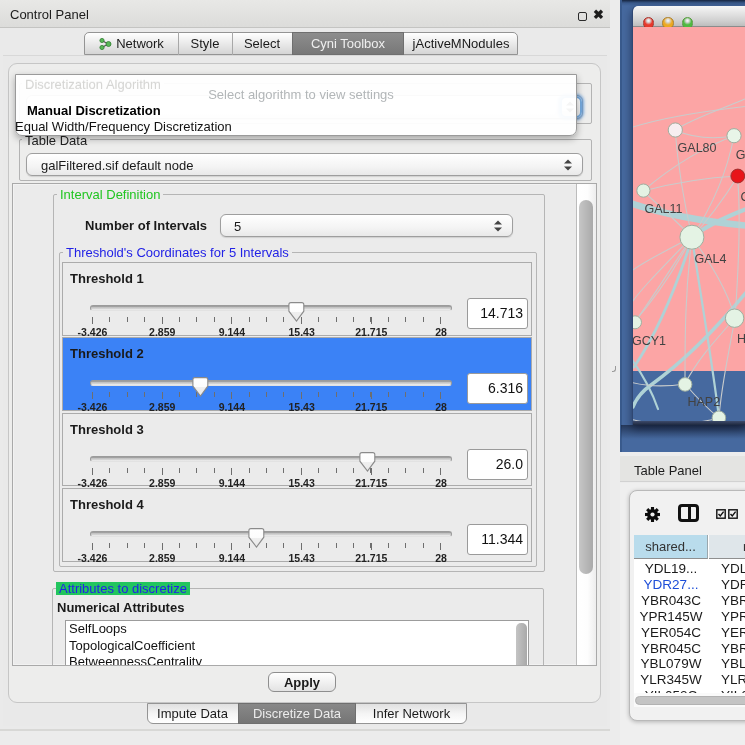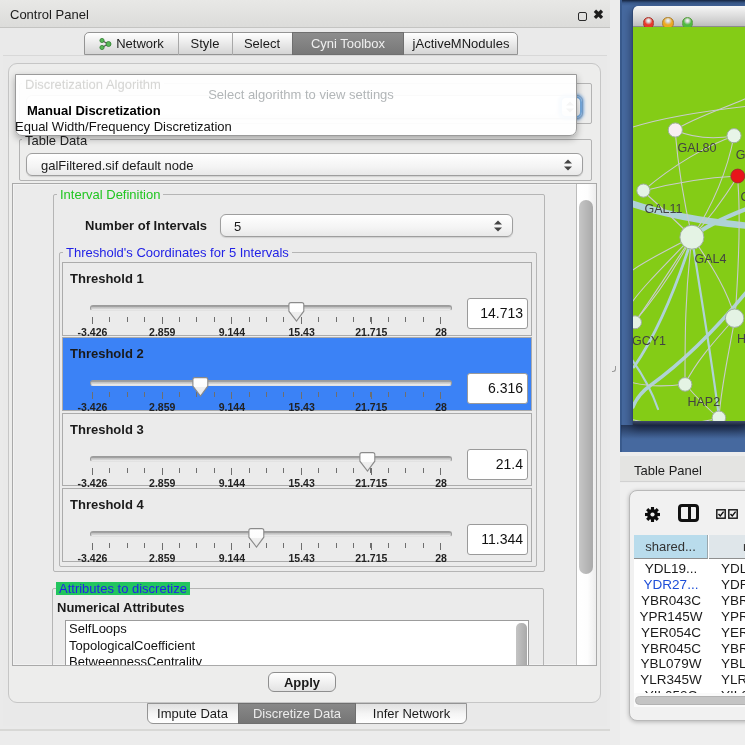--- a/index.html
+++ b/index.html
@@ -134,21 +134,21 @@
           <defs>
             <linearGradient id="thg2" x1="0" y1="0" x2="0" y2="1">
               <stop offset="0" stop-color="#ffffff"></stop>
               <stop offset="0.5" stop-color="#fcfcfc"></stop>
               <stop offset="0.52" stop-color="#efefef"></stop>
               <stop offset="1" stop-color="#e9e9e9"></stop>
             </linearGradient>
           </defs>
           <path d="M3.2,0.6 h10.6 q2,0 2,2 v6.6 L8.5,19 L0.9,9.2 v-6.6 q0,-2 2,-2 z" fill="url(#thg2)" stroke="#8a8a8a" stroke-width="1.1"></path>
         </svg>
-<div class="fld" style="left:404px;top:35px;width:61px;height:31px;line-height:29px;">21.4</div>
+<div class="fld" style="left:404px;top:35px;width:61px;height:31px;line-height:29px;">26.0</div>
 </div>
 <div class="abs" style="left:49px;top:304px;width:470px;height:73.5px;border:1px solid #ababab;background:#ebebeb;">
 <div class="blab" style="left:7px;top:9px;">Threshold 4</div>
 <div class="abs" style="left:27px;top:42px;width:362px;height:6px;border-radius:3px;background:linear-gradient(#8e8e8e,#c2c2c2 35%,#d6d6d6 70%,#f4f4f4);border:1px solid #9b9b9b;border-bottom-color:#e2e2e2;"></div>
 <div class="abs" style="left:29px;top:54px;width:349.5px;height:5px;background:repeating-linear-gradient(90deg,#6e6e6e 0 1px,transparent 1px 17.4px);"></div>
 <div class="abs" style="left:29px;top:54px;width:349.5px;height:7px;background:repeating-linear-gradient(90deg,#6e6e6e 0 1px,transparent 1px 69.7px);"></div>
 <div class="abs" style="left:-0.5px;top:63px;width:60px;text-align:center;font-size:10.5px;font-weight:bold;color:#222;">-3.426</div>
 <div class="abs" style="left:69.2px;top:63px;width:60px;text-align:center;font-size:10.5px;font-weight:bold;color:#222;">2.859</div>
 <div class="abs" style="left:138.9px;top:63px;width:60px;text-align:center;font-size:10.5px;font-weight:bold;color:#222;">9.144</div>
 <div class="abs" style="left:208.6px;top:63px;width:60px;text-align:center;font-size:10.5px;font-weight:bold;color:#222;">15.43</div>
@@ -192,21 +192,21 @@
 <div class="abs" style="left:15px;top:119px;font-size:13px;color:#111;">Equal Width/Frequency Discretization</div>
 <div class="abs" style="left:612px;top:366px;width:4px;height:6px;border-right:1.5px solid #9a9a9a;border-bottom:1.5px solid #9a9a9a;border-radius:0 0 3px 0;"></div>
 <div class="abs" style="left:0;top:729px;width:610px;height:1.5px;background:#d8d8d6;"></div>
 <div class="abs" style="left:620px;top:0;width:125px;height:452px;background:linear-gradient(#16253f,#3a5a8c 3px,#46699f 6px,#46699f);"></div>
 <div class="abs" style="left:620px;top:0;width:2px;height:452px;background:#395a8c;"></div>
 <div class="abs" style="left:632px;top:6px;width:113px;height:419px;border-radius:5px 0 0 0;overflow:hidden;box-shadow:0 4px 10px rgba(0,0,20,0.5);border-left:1px solid rgba(20,30,60,0.45);">
 <div class="abs" style="left:0;top:0;width:100%;height:21px;background:linear-gradient(#f7f7f7,#cfcfcf 75%,#bdbdbd);border-bottom:1px solid #8c8c8c;border-radius:5px 0 0 0;"></div>
 <div class="abs" style="left:9.8px;top:11.3px;width:11.4px;height:11.4px;border-radius:50%;background:radial-gradient(circle at 50% 28%, rgba(255,255,255,0.9) 0%, rgba(255,255,255,0.25) 18%, #e8382b 48%, #e8382b 100%);border:1px solid #a8342c;"></div>
 <div class="abs" style="left:29.3px;top:11.3px;width:11.4px;height:11.4px;border-radius:50%;background:radial-gradient(circle at 50% 28%, rgba(255,255,255,0.9) 0%, rgba(255,255,255,0.25) 18%, #eda921 48%, #eda921 100%);border:1px solid #ab7d25;"></div>
 <div class="abs" style="left:48.8px;top:11.3px;width:11.4px;height:11.4px;border-radius:50%;background:radial-gradient(circle at 50% 28%, rgba(255,255,255,0.9) 0%, rgba(255,255,255,0.25) 18%, #4fba41 48%, #4fba41 100%);border:1px solid #579b3f;"></div>
-<div class="abs" style="left:0;top:21px;width:113px;height:394px;background:#84cc16;">
+<div class="abs" style="left:0;top:21px;width:113px;height:344px;background:#fca5a5;">
 <svg width="113" height="394" viewBox="0 0 113 394" style="position:absolute;left:0;top:0;">
 <path d="M -3,176 C 35,189 75,195 116,199" stroke="#afd2d6" stroke-width="6.5" fill="none" stroke-linecap="round"></path>
 <path d="M 59,210 C 72,200 95,189 116,181" stroke="#afd2d6" stroke-width="4.2" fill="none" stroke-linecap="round"></path>
 <path d="M 116,262 C 85,300 50,335 18,358 C 8,365 3,372 0,380" stroke="#afd2d6" stroke-width="3.5" fill="none" stroke-linecap="round"></path>
 <path d="M 59,211 C 45,255 25,305 1,340" stroke="#afd2d6" stroke-width="2.8" fill="none" stroke-linecap="round"></path>
 <path d="M 59,211 C 68,270 80,340 86,391" stroke="#afd2d6" stroke-width="2.2" fill="none" stroke-linecap="round"></path>
 <path d="M -3,330 C 8,345 18,362 25,382" stroke="#afd2d6" stroke-width="2.2" fill="none" stroke-linecap="round"></path>
 <path d="M 116,70 C 95,80 62,90 42,103" stroke="#c9cccc" stroke-width="1.1" fill="none"></path>
 <path d="M -3,101 C 30,90 80,83 116,79" stroke="#c9cccc" stroke-width="1.1" fill="none"></path>
 <path d="M 42,103 C 62,112 82,112 101,109" stroke="#c9cccc" stroke-width="1.1" fill="none"></path>

